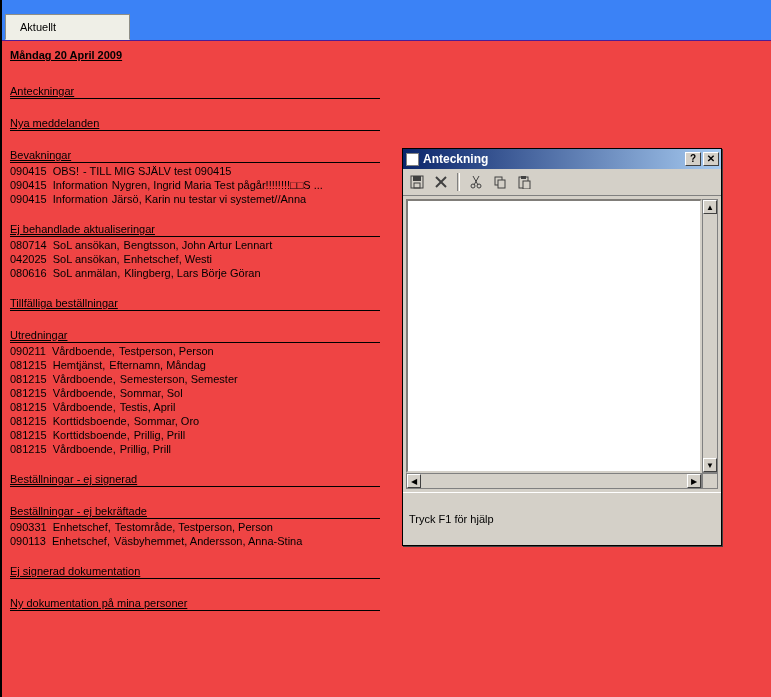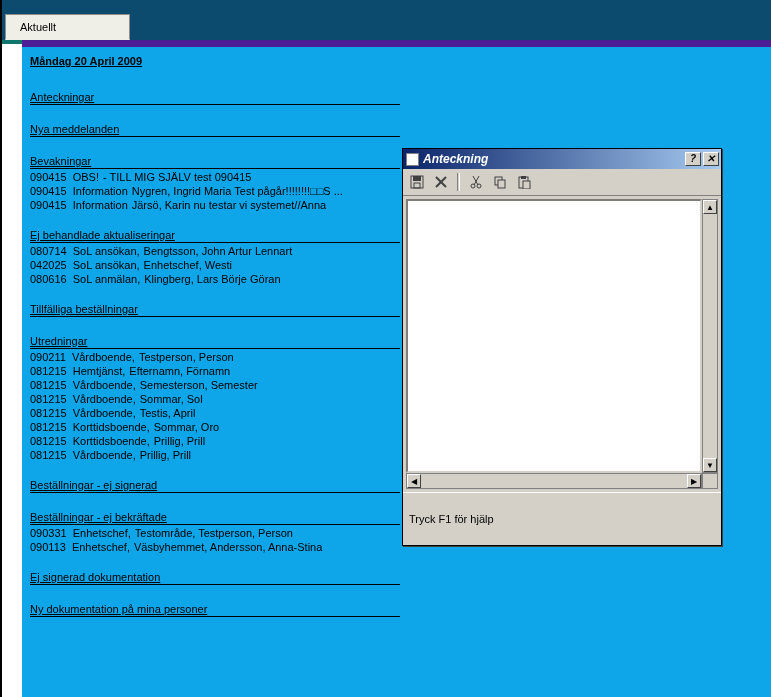--- a/index.html
+++ b/index.html
@@ -16,22 +16,22 @@
   .outer {
     position: relative;
     width: 771px;
     height: 697px;
     border-left: 2px solid #000;
     box-sizing: border-box;
     background: #fff;
   }
   .tabbar {
     height: 40px;
-    background: #0c4a6e;
-    border-bottom: 4px solid #0f766e;
+    background: #3b82f6;
+    border-bottom: 7px solid #0f766e;
     position: relative;
   }
   .tab {
     position: absolute;
     left: 3px;
     top: 14px;
     height: 26px;
     line-height: 24px;
     background: #efefe7;
     border: 1px solid #8e8e86;
@@ -41,23 +41,22 @@
     box-sizing: border-box;
     min-width: 125px;
     text-align: left;
   }
   .content-wrap {
     position: absolute;
     left: 0;
     right: 0;
     top: 40px;
     bottom: 0;
-    background: #0ea5e9;
-    border-top: 7px solid #4c1d95;
-    margin-left: 20px;
+    background: #ef4444;
+    border-top: 1px solid #4c1d95;
   }
   .content {
     padding: 6px 8px 8px 8px;
     width: 380px;
   }
   .section-head {
     font-weight: normal;
     text-decoration: underline;
     border-bottom: 1px solid #000;
     margin-top: 18px;
@@ -89,21 +88,20 @@
   }
   .titlebar {
     height: 20px;
     background: linear-gradient(to right, #0a246a, #a6caf0);
     color: #fff;
     display: flex;
     align-items: center;
     padding: 0 2px 0 3px;
     font-weight: bold;
     font-size: 12px;
-    font-style: italic;
   }
   .titlebar .doc-icon {
     width: 13px; height: 13px;
     background: #fff;
     border: 1px solid #808080;
     position: relative;
     margin-right: 4px;
     box-sizing: border-box;
   }
   .titlebar .ttl { flex:1; }
@@ -245,21 +243,21 @@
         <span class="dt">042025</span><span class="tp">SoL ansökan,</span><span class="tx">Enhetschef, Westi</span>
       </div>
       <div class="row">
         <span class="dt">080616</span><span class="tp">SoL anmälan,</span><span class="tx">Klingberg, Lars Börje Göran</span>
       </div>
 
       <div class="section-head">Tillfälliga beställningar</div>
 
       <div class="section-head">Utredningar</div>
       <div class="row"><span class="dt">090211</span><span class="tp">Vårdboende,</span><span class="tx">Testperson, Person</span></div>
-      <div class="row"><span class="dt">081215</span><span class="tp">Hemtjänst,</span><span class="tx">Efternamn, Förnamn</span></div>
+      <div class="row"><span class="dt">081215</span><span class="tp">Hemtjänst,</span><span class="tx">Efternamn, Måndag</span></div>
       <div class="row"><span class="dt">081215</span><span class="tp">Vårdboende,</span><span class="tx">Semesterson, Semester</span></div>
       <div class="row"><span class="dt">081215</span><span class="tp">Vårdboende,</span><span class="tx">Sommar, Sol</span></div>
       <div class="row"><span class="dt">081215</span><span class="tp">Vårdboende,</span><span class="tx">Testis, April</span></div>
       <div class="row"><span class="dt">081215</span><span class="tp">Korttidsboende,</span><span class="tx">Sommar, Oro</span></div>
       <div class="row"><span class="dt">081215</span><span class="tp">Korttidsboende,</span><span class="tx">Prillig, Prill</span></div>
       <div class="row"><span class="dt">081215</span><span class="tp">Vårdboende,</span><span class="tx">Prillig, Prill</span></div>
 
       <div class="section-head">Beställningar - ej signerad</div>
 
       <div class="section-head">Beställningar - ej bekräftade</div>

